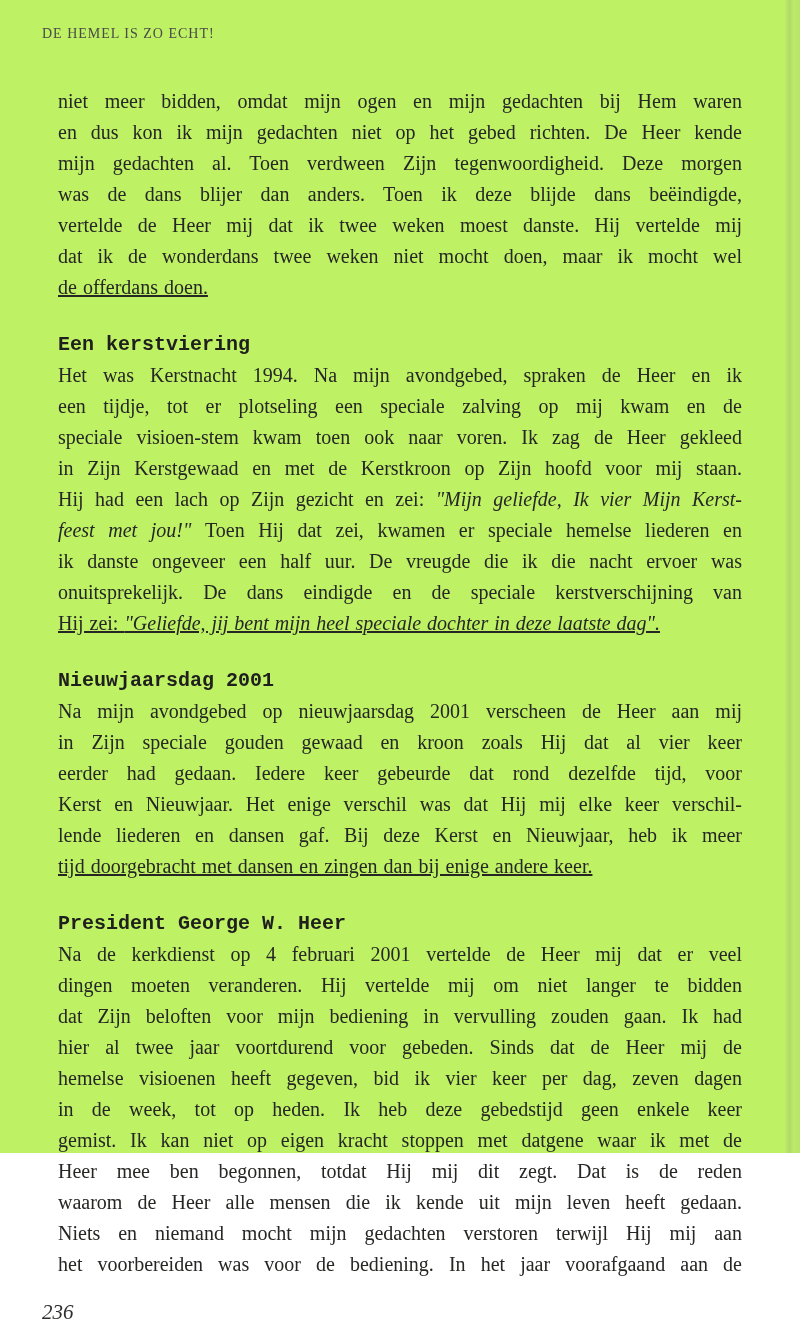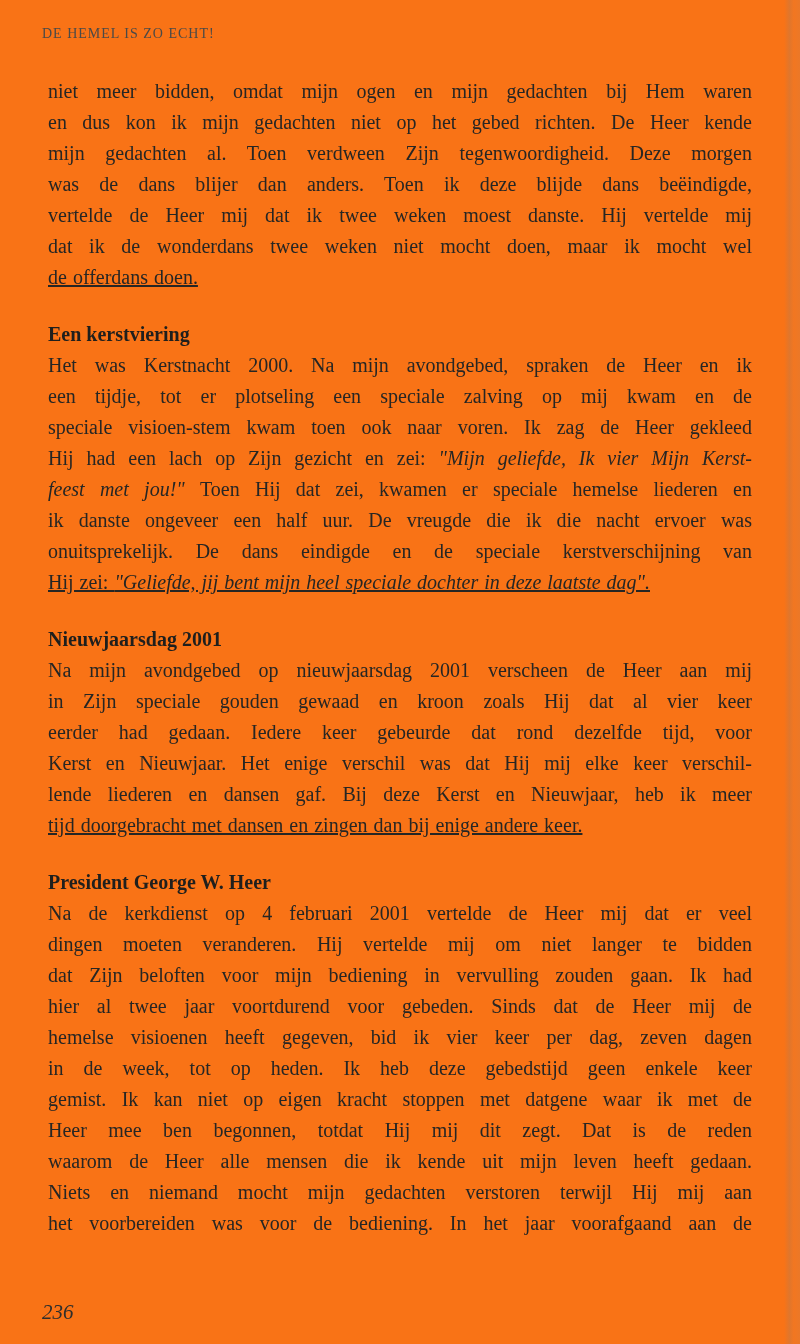--- a/index.html
+++ b/index.html
@@ -4,40 +4,41 @@
 <style>
   html,body { margin:0; padding:0; }
   body {
     width:800px; height:1344px;
     background:#ffffff;
     font-family:"Liberation Serif","DejaVu Serif",serif;
     overflow:hidden;
   }
   .page {
     position:relative;
-    width:800px; height:1344px;
-    background:#f97316;
+    width:800px; height:1153px;
+    background:#bef264;
   }
   .running-head {
     position:absolute; top:26px; left:42px;
     font-size:14px; letter-spacing:1px;
     color:#4a4a48;
   }
   .content {
     position:absolute; top:70px; left:42px; width:716px;
     color:#262624;
     font-size:20px;
   }
-  .section { margin:6px; }
+  .section { margin:16px; }
   .heading {
     margin-top:26px;
     font-weight:bold;
     color:#1f1f1d;
     height:31px; line-height:31px;
     font-size:20px;
+    font-family:Liberation Mono, monospace;
   }
   .line {
     height:31px; line-height:31px;
     text-align:justify; text-align-last:justify;
     word-spacing:1px;
   }
   .line.end { text-align-last:left;text-decoration:underline; }
   .it { font-style:italic; }
   .page-number {
     position:absolute; left:42px; top:1300px;
@@ -64,23 +65,24 @@
         <div class="line"><span>niet meer bidden, omdat mijn ogen en mijn gedachten bij Hem waren</span></div>
         <div class="line"><span>en dus kon ik mijn gedachten niet op het gebed richten. De Heer kende</span></div>
         <div class="line"><span>mijn gedachten al. Toen verdween Zijn tegenwoordigheid. Deze morgen</span></div>
         <div class="line"><span>was de dans blijer dan anders. Toen ik deze blijde dans beëindigde,</span></div>
         <div class="line"><span>vertelde de Heer mij dat ik twee weken moest danste. Hij vertelde mij</span></div>
         <div class="line"><span>dat ik de wonderdans twee weken niet mocht doen, maar ik mocht wel</span></div>
         <div class="line end"><span>de offerdans doen.</span></div>
       </div>
       <div class="section">
         <div class="heading">Een kerstviering</div>
-        <div class="line"><span>Het was Kerstnacht 2000. Na mijn avondgebed, spraken de Heer en ik</span></div>
+        <div class="line"><span>Het was Kerstnacht 1994. Na mijn avondgebed, spraken de Heer en ik</span></div>
         <div class="line"><span>een tijdje, tot er plotseling een speciale zalving op mij kwam en de</span></div>
         <div class="line"><span>speciale visioen-stem kwam toen ook naar voren. Ik zag de Heer gekleed</span></div>
+        <div class="line"><span>in Zijn Kerstgewaad en met de Kerstkroon op Zijn hoofd voor mij staan.</span></div>
         <div class="line"><span>Hij had een lach op Zijn gezicht en zei: </span><span class="it">"Mijn geliefde, Ik vier Mijn Kerst-</span></div>
         <div class="line"><span class="it">feest met jou!" </span><span>Toen Hij dat zei, kwamen er speciale hemelse liederen en</span></div>
         <div class="line"><span>ik danste ongeveer een half uur. De vreugde die ik die nacht ervoer was</span></div>
         <div class="line"><span>onuitsprekelijk. De dans eindigde en de speciale kerstverschijning van</span></div>
         <div class="line end"><span>Hij zei: </span><span class="it">"Geliefde, jij bent mijn heel speciale dochter in deze laatste dag".</span></div>
       </div>
       <div class="section">
         <div class="heading">Nieuwjaarsdag 2001</div>
         <div class="line"><span>Na mijn avondgebed op nieuwjaarsdag 2001 verscheen de Heer aan mij</span></div>
         <div class="line"><span>in Zijn speciale gouden gewaad en kroon zoals Hij dat al vier keer</span></div>

